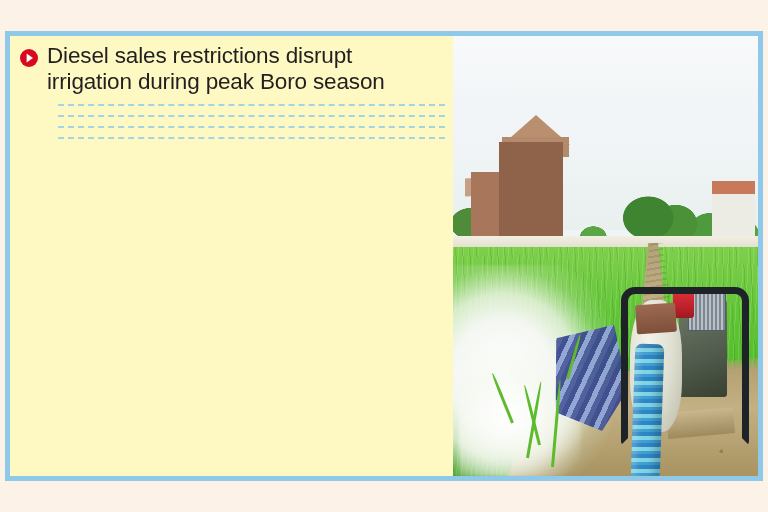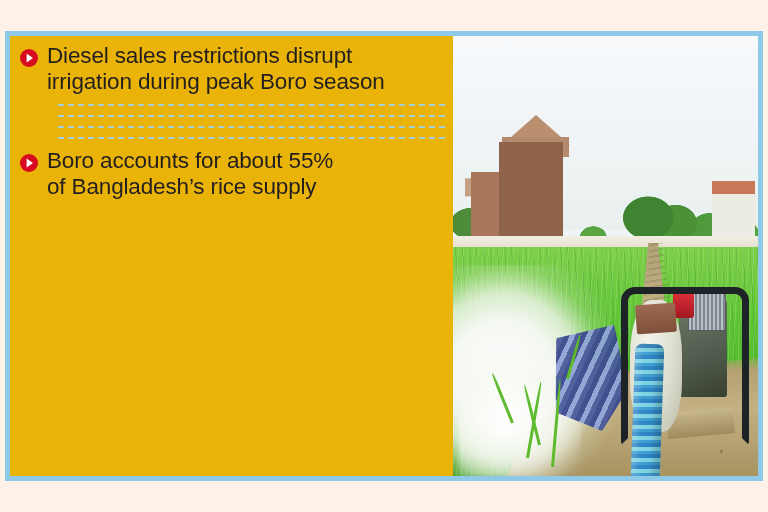--- a/index.html
+++ b/index.html
@@ -34,21 +34,21 @@
     display: flex;
     flex-direction: row;
     overflow: hidden;
   }
 
   
   #bullet-column {
     position: relative;
     width: 443px;
     flex: 0 0 443px;
-    background: #eab308;
+    background: #fef9c3;
     padding: 7px 0 0 0;
     box-sizing: border-box;
   }
 
   .bullet-row {
     position: relative;
     display: flex;
     flex-direction: row;
     align-items: flex-start;
     padding: 0 6px 0 10px;
@@ -389,30 +389,20 @@
 
 
       <hr class="divider">
 
 
       <hr class="divider">
 
 
       <hr class="divider">
 
-      <div class="bullet-row">
-        <span class="bullet-icon">
-          <svg width="18" height="18" viewBox="0 0 18 18" aria-hidden="true">
-            <circle cx="9" cy="9" r="9" fill="#d70a20"></circle>
-            <path d="M6.6 4.6 L13 9 L6.6 13.4 Z" fill="#ffffff"></path>
-          </svg>
-        </span>
-        <span class="bullet-text">Boro accounts for about 55%
-of Bangladesh’s rice supply</span>
-      </div>
 
     </div>
 
     <div id="photo-panel">
       <div class="photo-stage">
         <div class="sky"></div>
         <div class="treeline"></div>
 
         <div class="roof-slab-a"></div>
         <div class="house house-a"></div>

